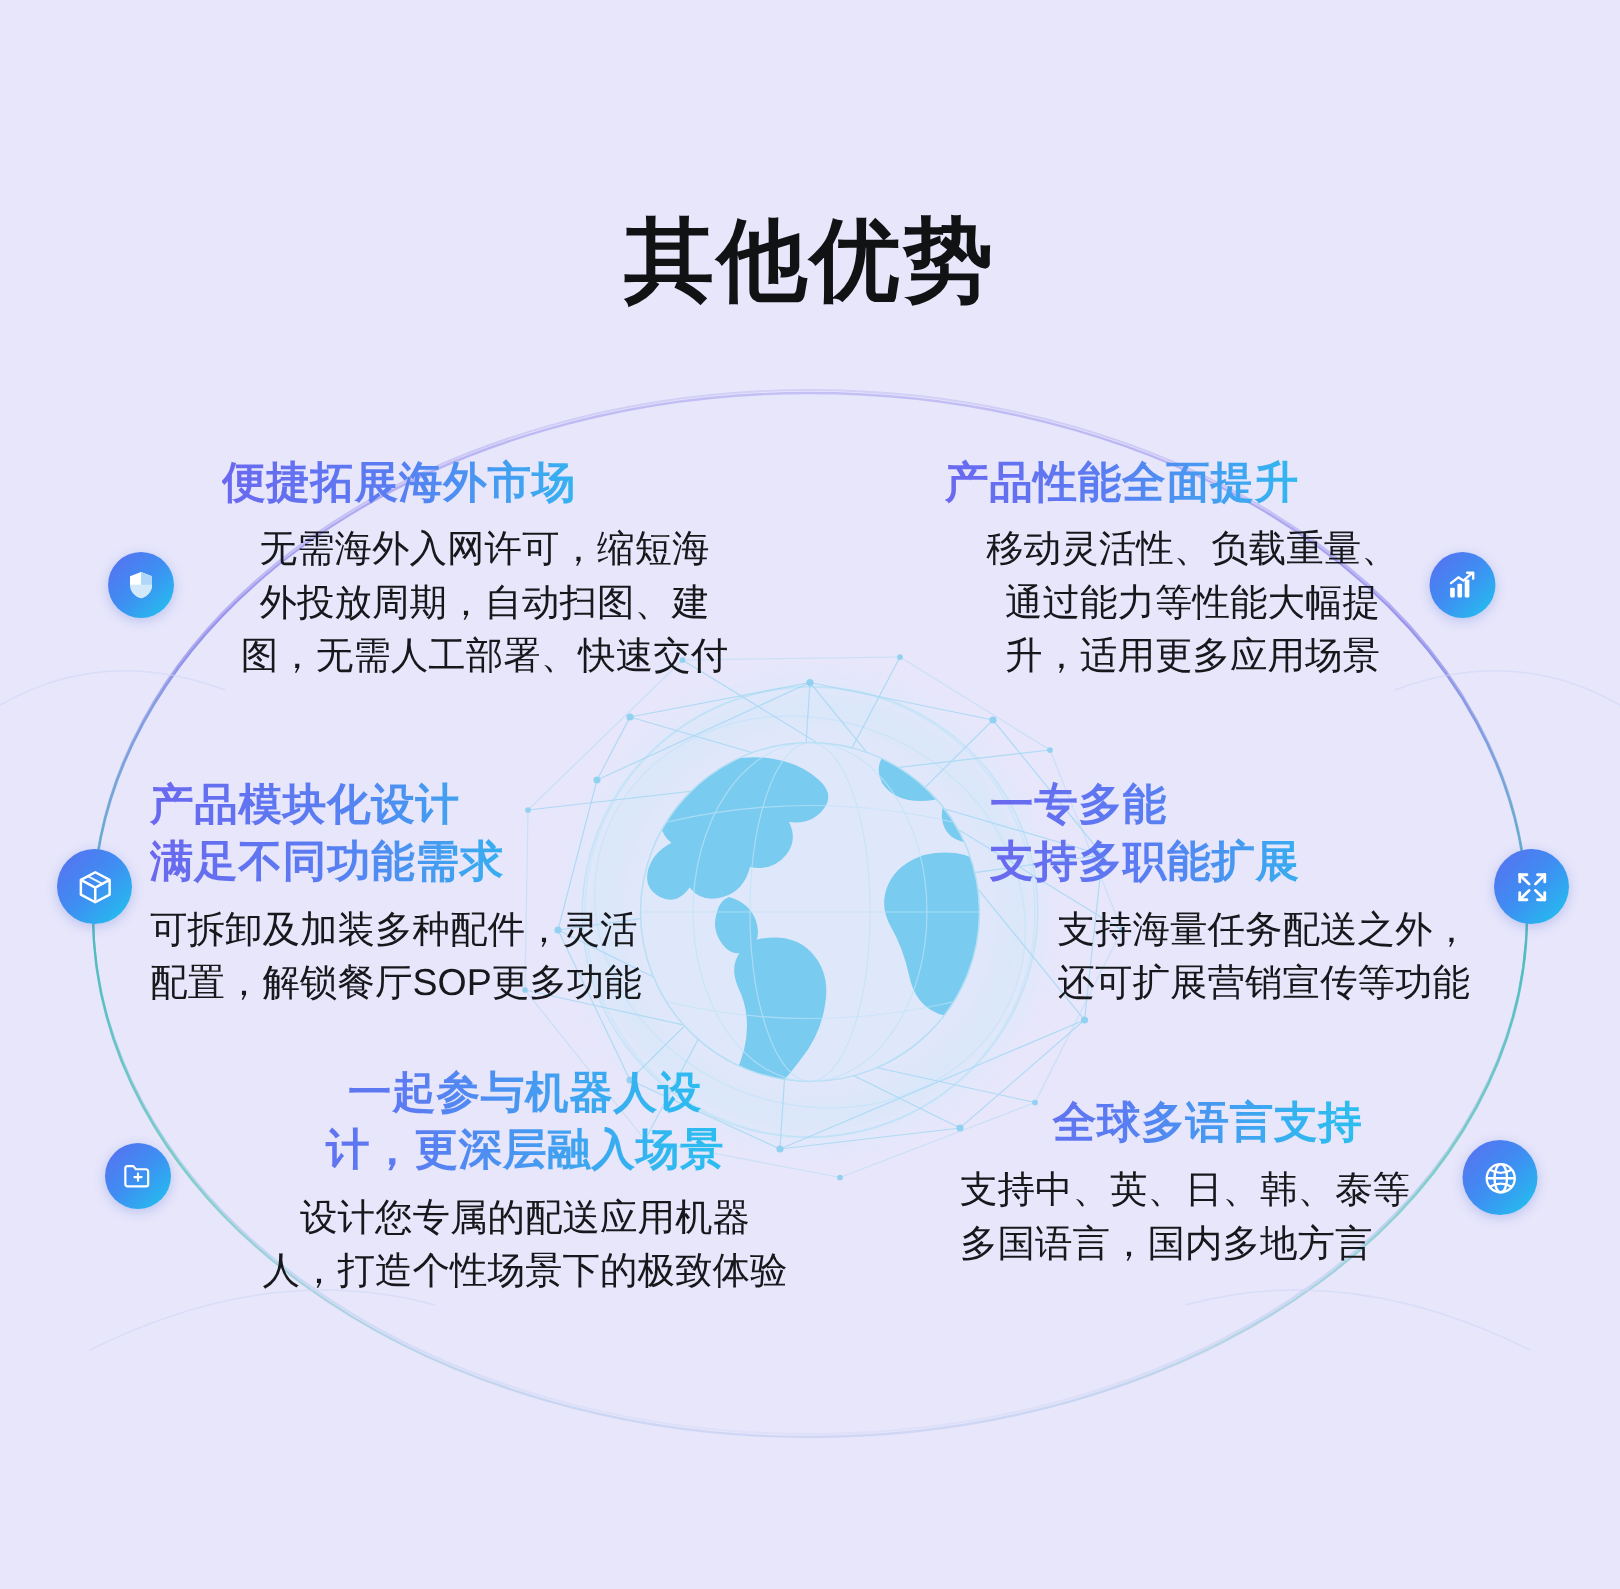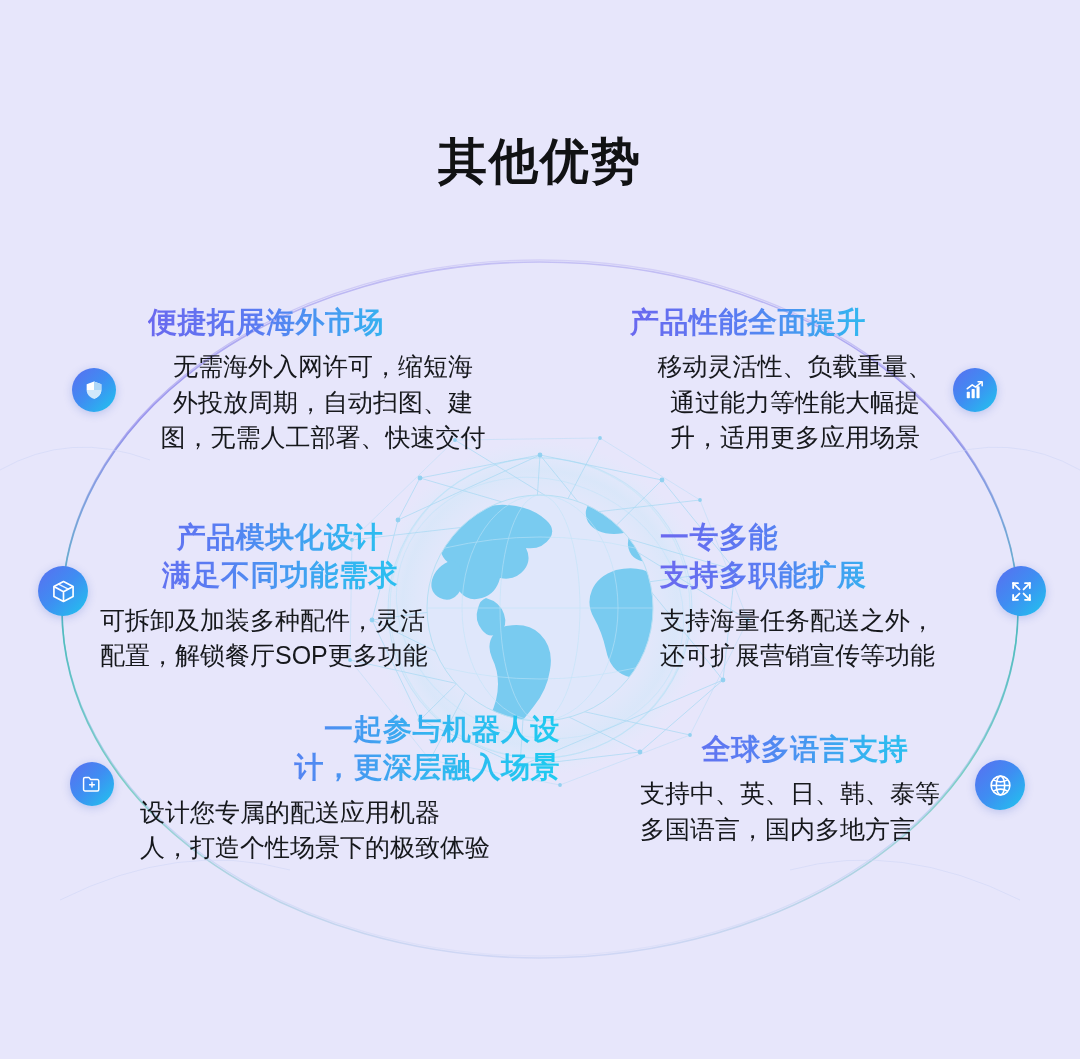--- a/index.html
+++ b/index.html
@@ -22,21 +22,21 @@
     position:absolute;inset:0;
     width:1080px;height:1059px;
     pointer-events:none;
   }
 
   
   #page-title{
     position:absolute;
     top:104px;left:0;width:1080px;
     text-align:center;
-    font-size:49px;
+    font-size:60px;
     font-weight:700;
     letter-spacing:2px;
     color:#111214;
     line-height:1;
   }
 
   
   .feature{
     position:absolute;
   }
@@ -69,30 +69,30 @@
   
   #f-overseas   { left:148px; top:303px; width:350px; }
   #f-overseas .f-head{ text-align:left; }
   #f-overseas .f-body{ text-align:center; }
 
   #f-performance{ left:630px; top:303px; width:330px; }
   #f-performance .f-head{ text-align:left; }
   #f-performance .f-body{ text-align:center; }
 
   #f-modular    { left:100px; top:518px; width:360px; }
-  #f-modular .f-head{ text-align:center; }
+  #f-modular .f-head{ text-align:left; }
   #f-modular .f-body{ text-align:left; }
 
   #f-multitask  { left:660px; top:518px; width:320px; }
   #f-multitask .f-head{ text-align:left; }
-  #f-multitask .f-body{ text-align:left; }
+  #f-multitask .f-body{ text-align:right; }
 
   #f-codesign   { left:140px; top:710px; width:420px; }
-  #f-codesign .f-head{ text-align:right; }
-  #f-codesign .f-body{ text-align:left; }
+  #f-codesign .f-head{ text-align:center; }
+  #f-codesign .f-body{ text-align:center; }
 
   #f-language   { left:640px; top:710px; width:330px; }
   #f-language .f-head{ text-align:center;margin-top:20px; }
   #f-language .f-body{ }
 
   
   .badge{
     position:absolute;
     width:44px;height:44px;
     border-radius:50%;

